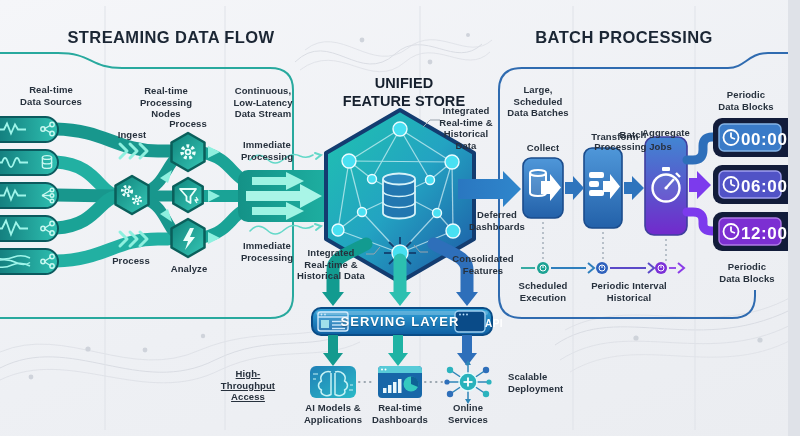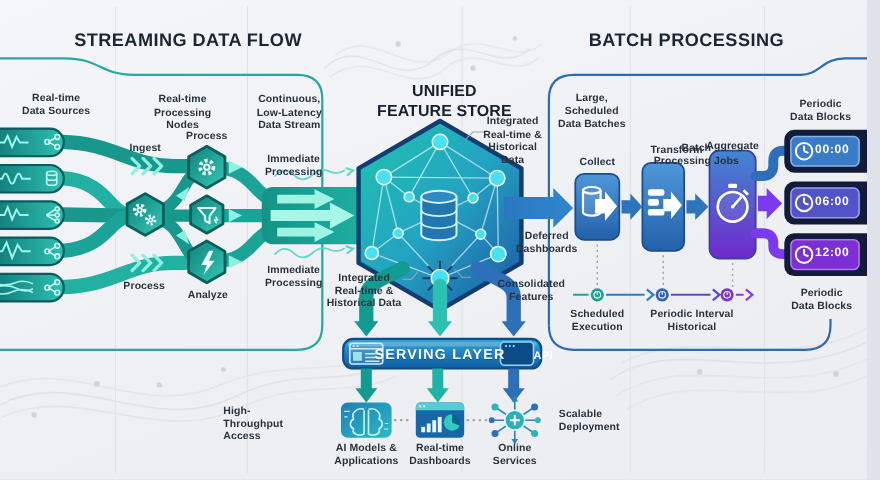--- a/index.html
+++ b/index.html
@@ -8,22 +8,22 @@
          font-family:"Liberation Sans",sans-serif;}
   .stage svg{position:absolute;left:0;top:0;}
   .lbl{position:absolute;font-size:9.5px;font-weight:700;color:#27313d;line-height:1.22;
        text-align:center;white-space:pre-line;letter-spacing:.1px;}
   .title{font-size:16.5px;font-weight:800;color:#1b2634;letter-spacing:.4px;}
   .fs-title{font-size:14.5px;font-weight:800;color:#16202e;line-height:1.25;}
   .serv{position:absolute;display:flex;align-items:center;justify-content:center;color:#ffffff;
         font-weight:800;letter-spacing:1.1px;font-size:13px;white-space:nowrap;
         text-shadow:0 1px 1px rgba(0,0,0,.3);}
   .api{position:absolute;color:#ffffff;font-weight:800;font-size:10px;text-align:center;letter-spacing:.5px;margin-left:24px;}
-  .time{position:absolute;color:#ffffff;font-weight:700;font-size:11px;letter-spacing:.6px;}
-  .ralign{text-align:left;} .lalign{text-align:left;}
+  .time{position:absolute;color:#ffffff;font-weight:700;font-size:17px;letter-spacing:.6px;}
+  .ralign{text-align:center;text-decoration:underline;} .lalign{text-align:left;}
 </style>
 </head>
 <body>
 
 <div class="stage">
 
 <svg width="800" height="436" viewBox="0 0 800 436">
   <defs>
     <linearGradient id="gPill" x1="0" y1="0" x2="1" y2="0">
           <stop offset="0" stop-color="#0d6f72"></stop>

